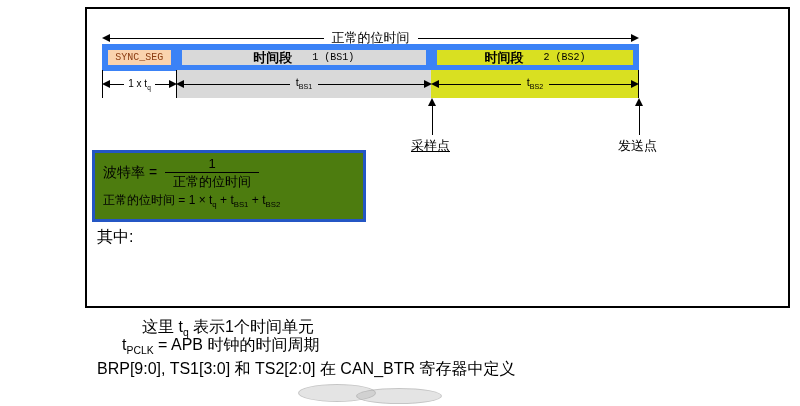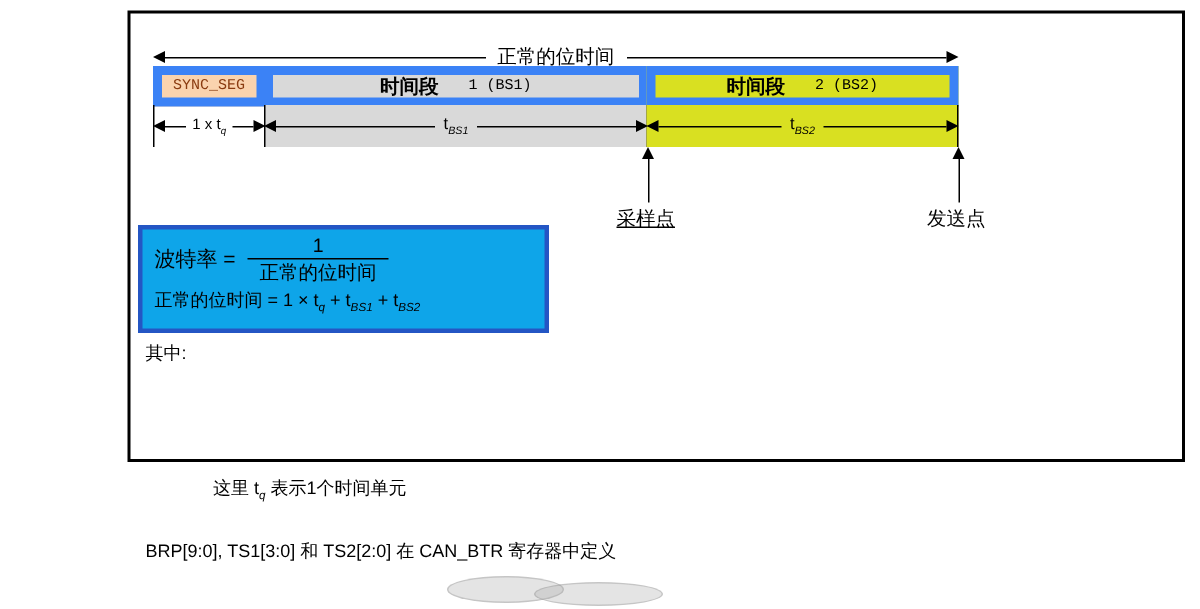--- a/index.html
+++ b/index.html
@@ -40,30 +40,30 @@
 
   
   .varrow { position:absolute; display:flex; flex-direction:column; align-items:center; width:10px; }
   .varrow .head { width:0; height:0; border-left:4px solid transparent; border-right:4px solid transparent; border-bottom:8px solid #000; }
   .varrow .stem { width:1px; background:#000; flex:1; }
   .point-label { position:absolute; font-size:13px; white-space:nowrap; }
 
   
   .formula-box {
     position:absolute; left:5px; top:141px; width:274px; height:72px;
-    border:3px solid #2456C4; background:#0ea5e9; padding:3px 0 2px 8px;
+    border:3px solid #2456C4; background:#4d7c0f; padding:3px 0 2px 8px;
   }
   .fline1 { display:flex; align-items:center; font-size:14px; }
   .fraction { display:inline-flex; flex-direction:column; align-items:center; margin-left:8px; font-size:13px; line-height:1.2; }
   .fraction .den { border-top:1px solid #000; padding:1px 8px 0 8px; }
   .fline2 { font-size:12px; margin-top:3px; white-space:nowrap; }
 
   
-  .txt { position:absolute; font-size:12px; white-space:nowrap; }
-  sub { font-size:0.65em;font-style:italic; }
+  .txt { position:absolute; font-size:16px; white-space:nowrap; }
+  sub { font-size:0.65em; }
 
   
   .wm { position:absolute; border-radius:50%; background:rgba(165,165,165,0.30); border:1px solid rgba(140,140,140,0.35); }
 </style>
 </head>
 <body>
 
 <div class="frame">
 
   <div class="harrow" style="left:15px; top:22px; width:537px;">
@@ -134,18 +134,19 @@
       <span class="fraction">
         <span class="num">1</span>
         <span class="den">正常的位时间</span>
       </span>
     </div>
     <div class="fline2">正常的位时间 = 1 × t<sub>q</sub> + t<sub>BS1</sub> + t<sub>BS2</sub></div>
   </div>
 
   <div class="txt" style="left:10px; top:218px;">其中:</div>
   <div class="txt" style="left:55px; top:308px;">这里 t<sub>q</sub> 表示1个时间单元</div>
+  <div class="txt" style="left:35px; top:326px;">t<sub>PCLK</sub> = APB 时钟的时间周期</div>
   <div class="txt" style="left:10px; top:350px;text-align:center;">BRP[9:0], TS1[3:0] 和 TS2[2:0] 在 CAN_BTR 寄存器中定义</div>
 
 </div>
 
 <div class="wm" style="left:298px; top:384px; width:78px; height:18px;"></div>
 <div class="wm" style="left:356px; top:388px; width:86px; height:16px;"></div>
 
 </body></html>

